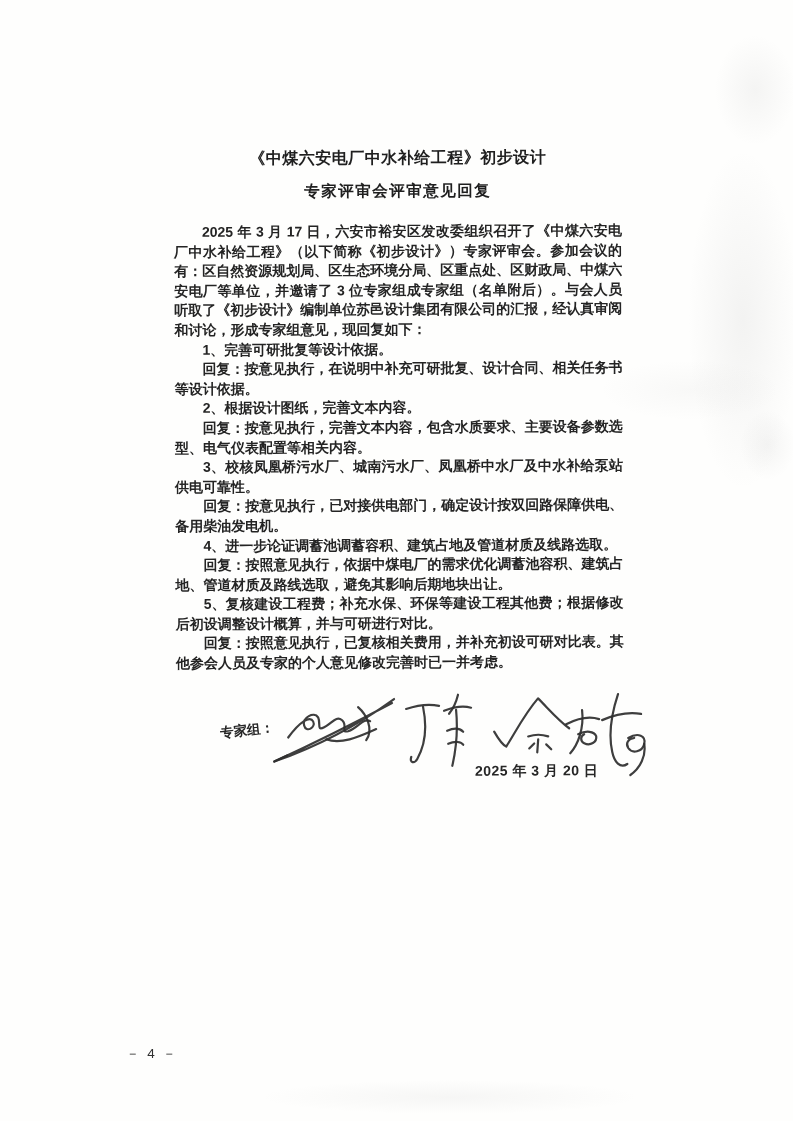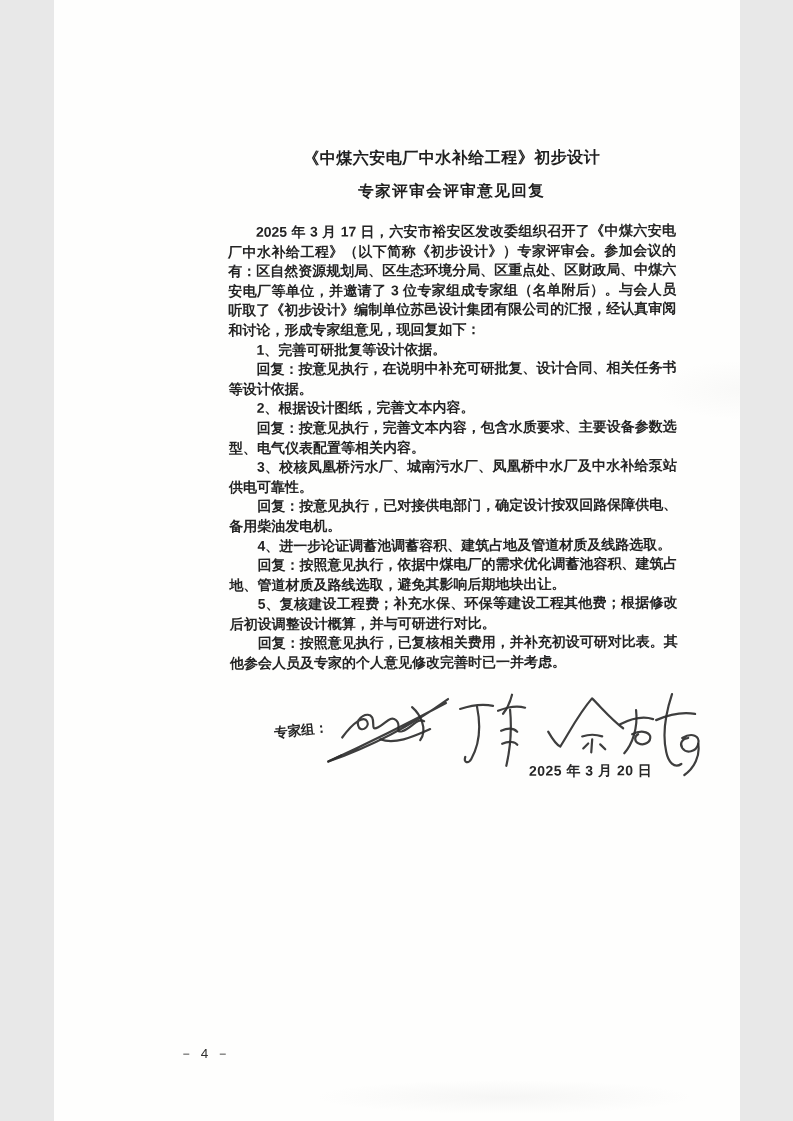--- a/index.html
+++ b/index.html
@@ -1,18 +1,18 @@
 <!DOCTYPE html>
 <html><head>
 <meta charset="utf-8">
 <style>
   html,body{margin:0;padding:0;background:#e8e8e8;}
   .page{
     position:relative;
-    width:686px;height:1121px;
+    width:793px;height:1121px;
     margin:0 auto;
     background:#fefefdff;
     overflow:hidden;
     font-family:"Liberation Sans","DejaVu Sans",sans-serif;
     color:#262626;
   }
   .doc{
     position:absolute;left:175px;top:148px;width:448px;
     transform:rotate(-0.25deg);
   }

